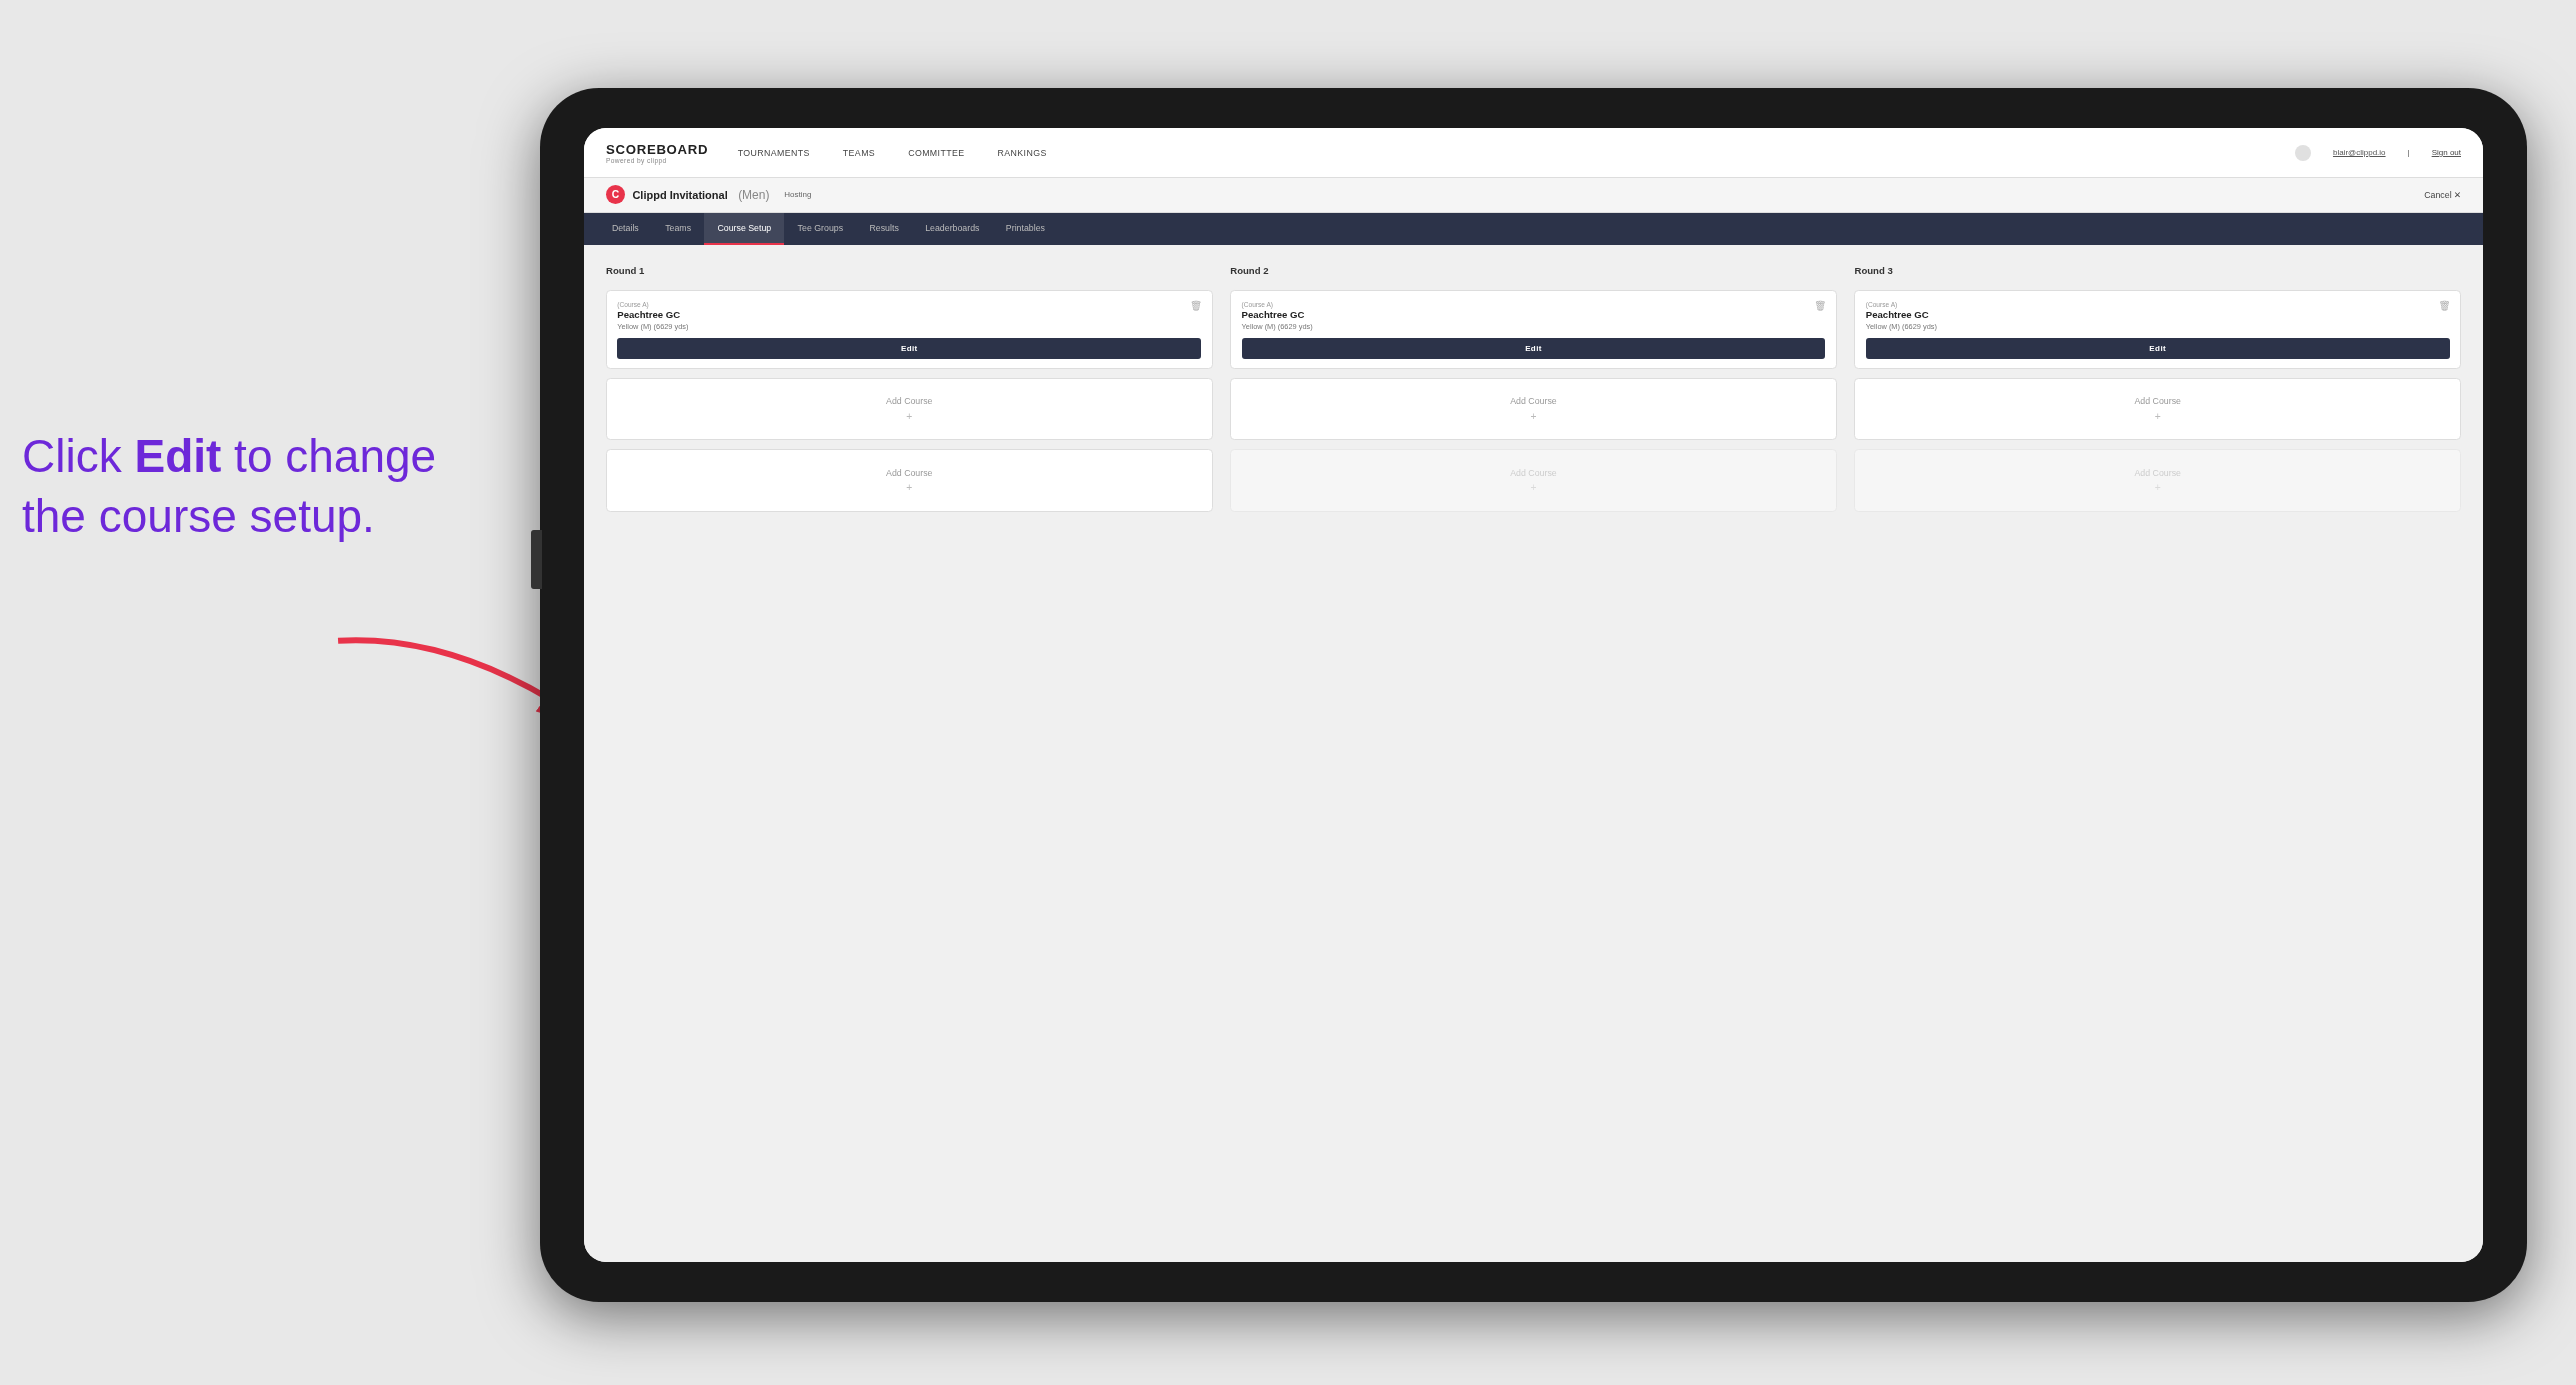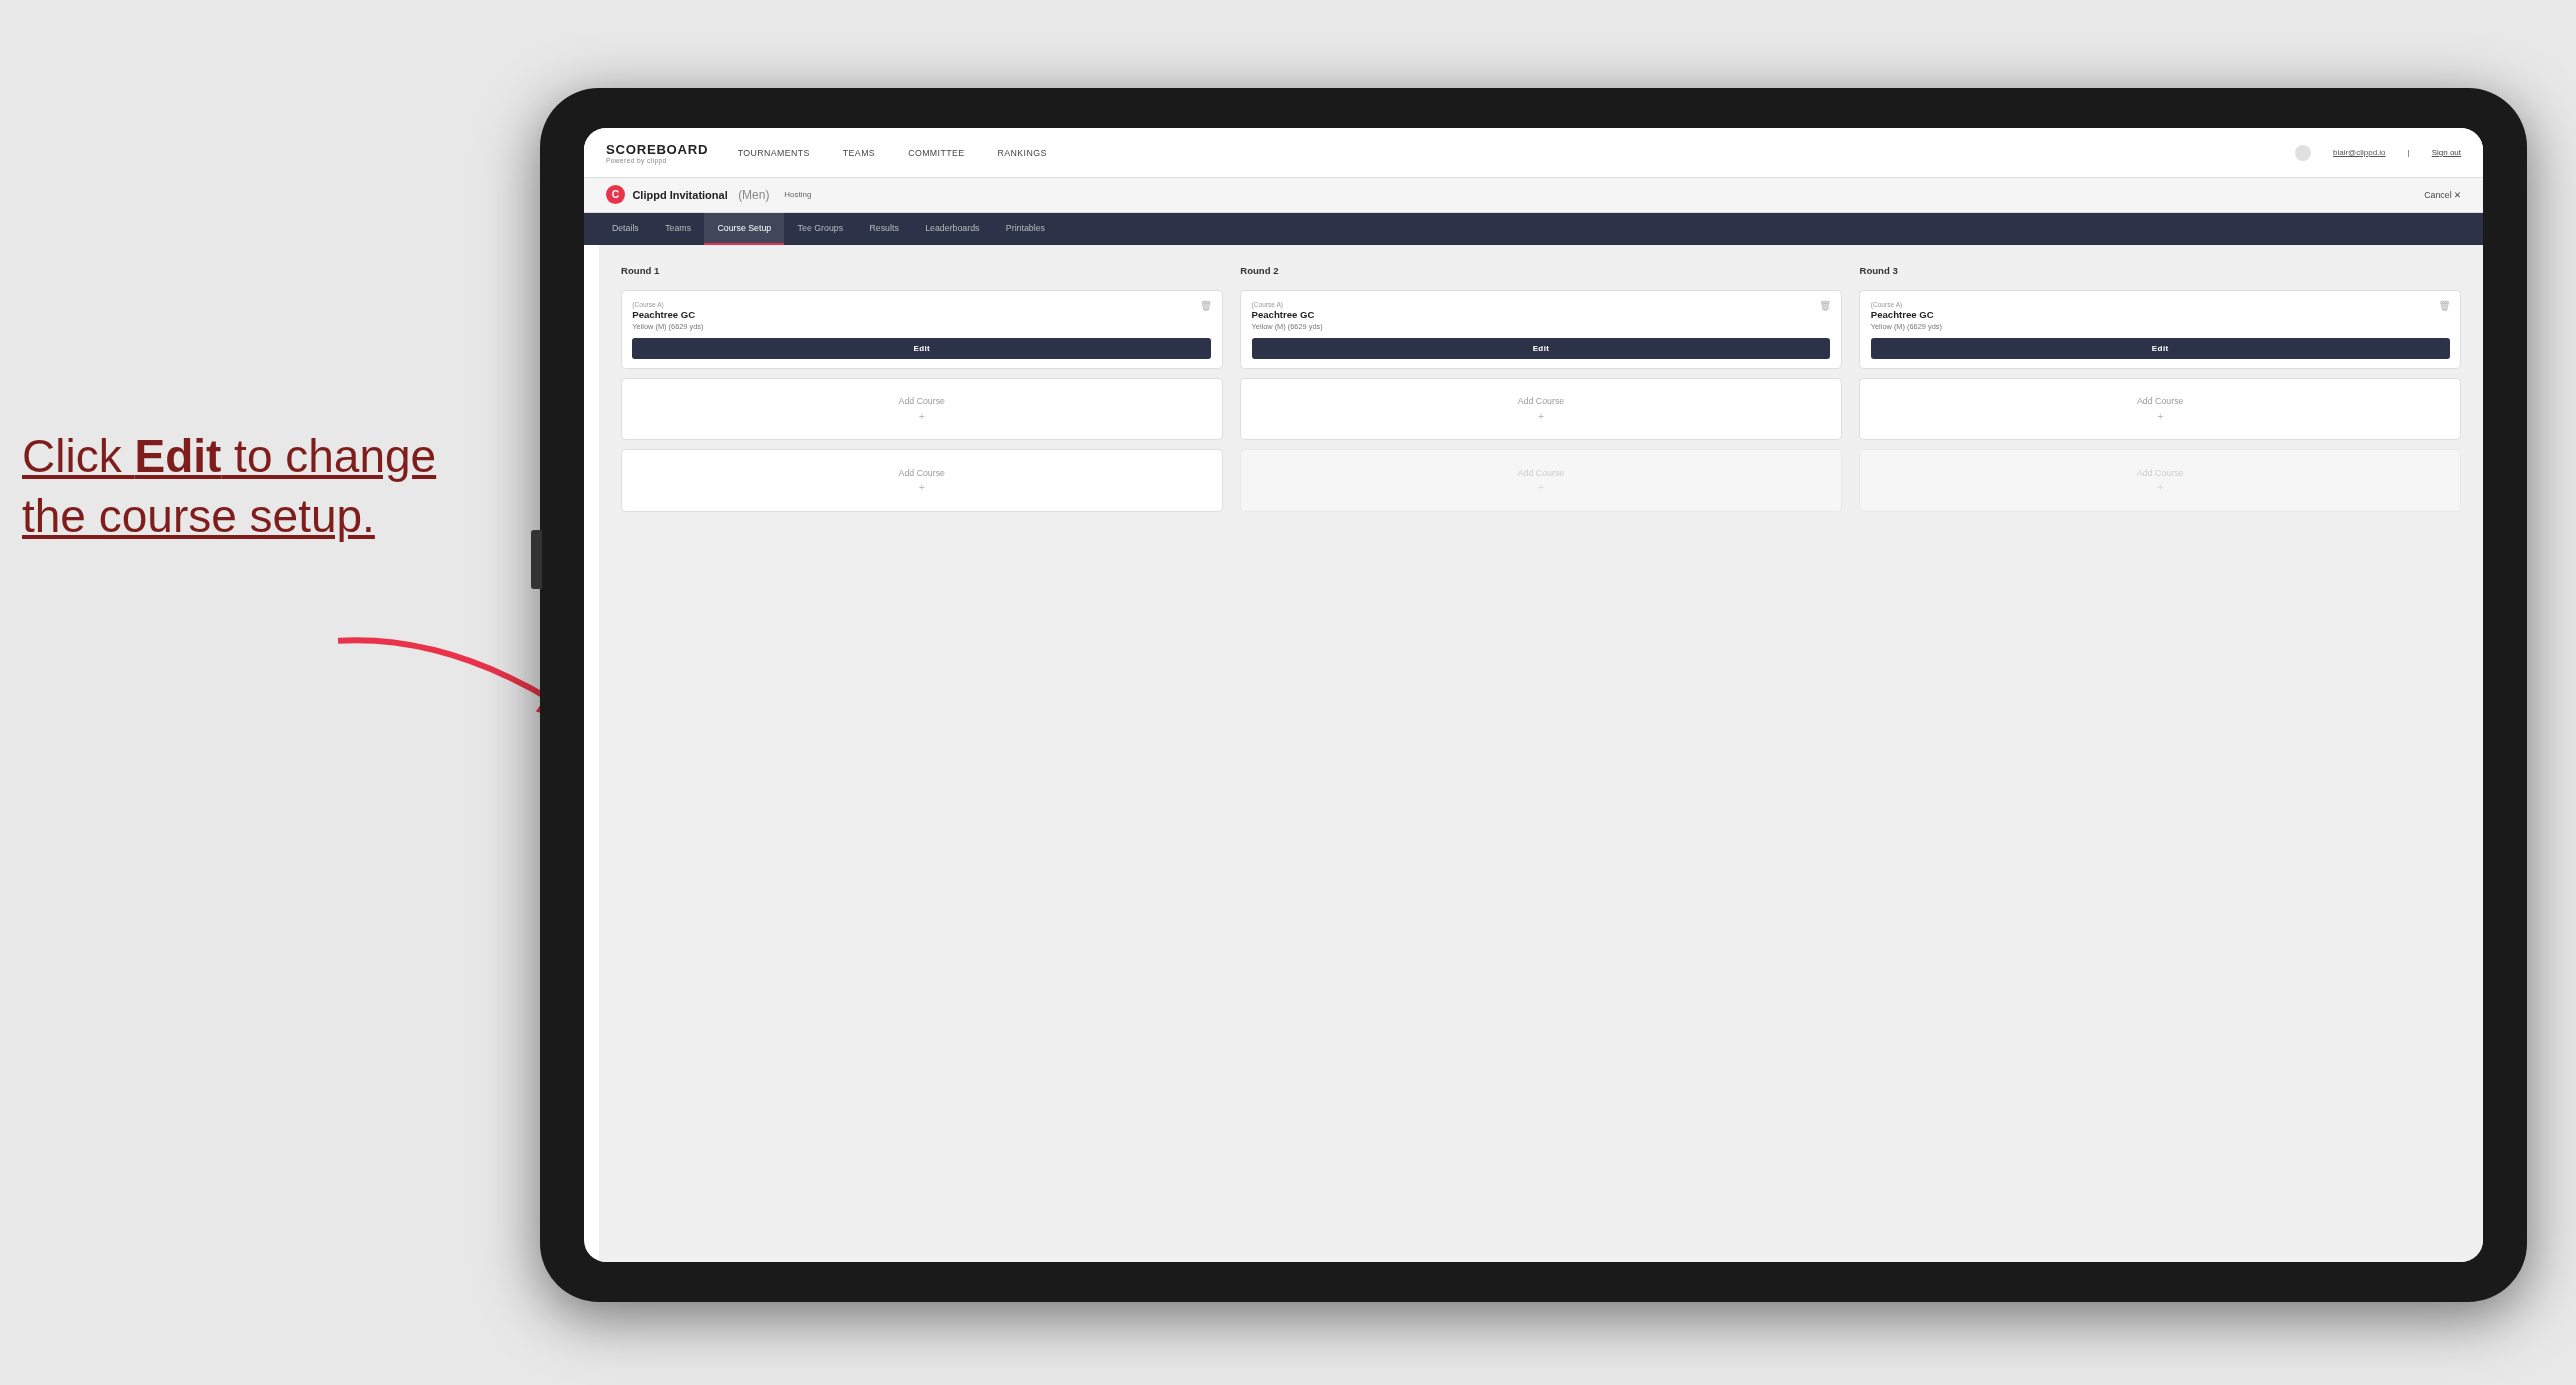--- a/index.html
+++ b/index.html
@@ -14,23 +14,22 @@
       position: relative;
     }
 
     
     .instruction-text {
       position: absolute;
       left: 22px;
       top: 427px;
       font-size: 46px;
       line-height: 1.3;
-      color: #7f1d1d;
+      color: #6d28d9;
       width: 427px;
-      text-decoration: underline;
     }
     .instruction-text strong {
       font-weight: 900;
     }
 
     
     .tablet-frame {
       position: absolute;
       left: 540px;
       top: 88px;
@@ -201,21 +200,20 @@
       background: rgba(255,255,255,0.1);
       border-bottom: 2.2px solid #e8334a;
     }
 
     
     .main-content {
       flex: 1;
       background: #f0f0f0;
       padding: 20.6px 22px;
       overflow-y: auto;
-      margin-left: 15px;
     }
 
     
     .rounds-grid {
       display: grid;
       grid-template-columns: repeat(3, 1fr);
       gap: 17.7px;
     }
 
     .round-column {

